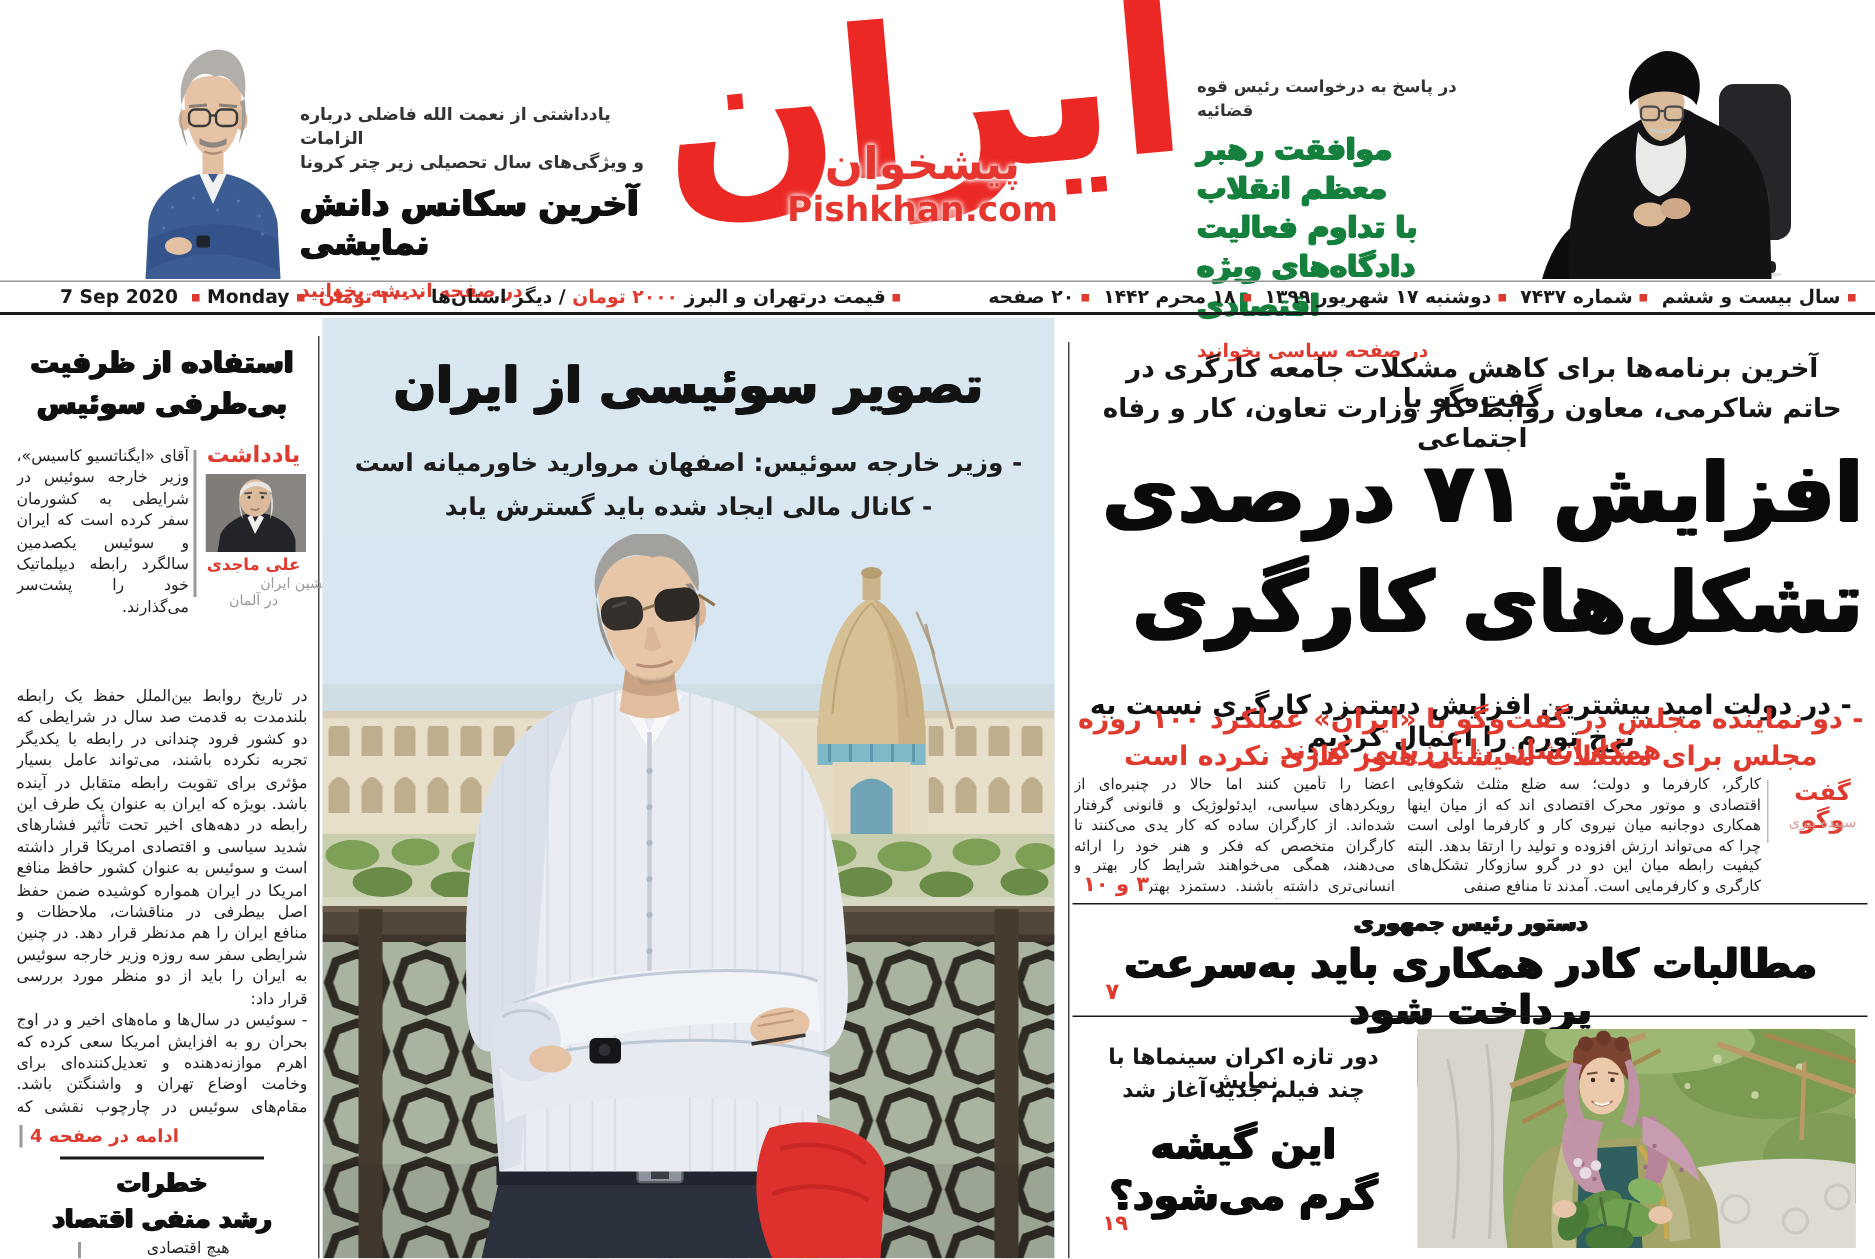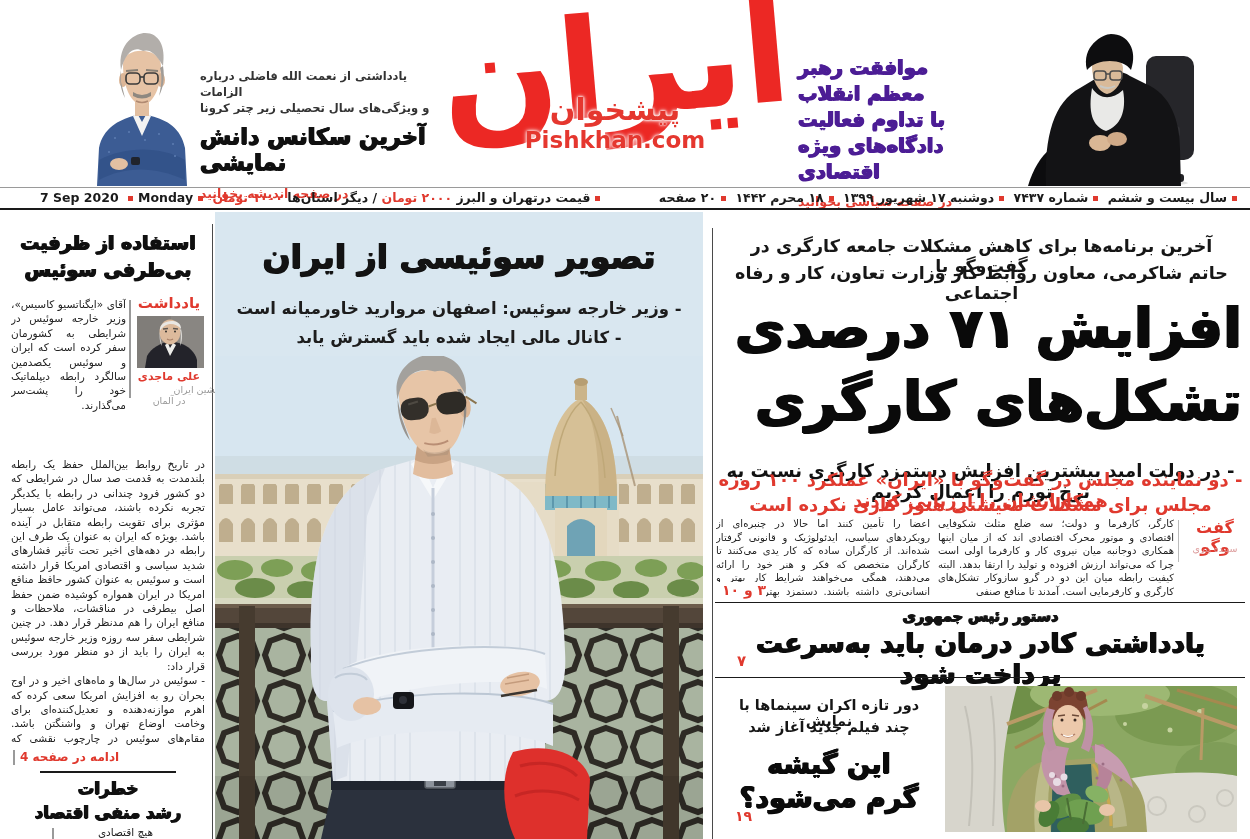--- a/index.html
+++ b/index.html
@@ -70,21 +70,22 @@
 
   <div class="abs" style="left:430px; top:0; width:370px; height:206px; overflow:visible;">
     <div class="abs fa" style="left:0; top:-22px; width:370px; text-align:center; font-size:138px; font-weight:bold; color:#ec2824; transform:rotate(-5deg); line-height:1.3;">ایران</div>
     <div class="abs fa" style="left:85px; top:92px; width:200px; text-align:center;">
       <div style="font-size:30px; font-weight:bold; color:#e5372f; text-shadow:0 0 3px #fff, 0 0 5px #fff, 0 0 2px #fff;">پیشخوان</div>
       <div style="font-size:23px; font-weight:bold; color:#e5372f; text-shadow:0 0 3px #fff, 0 0 5px #fff; direction:ltr;">Pishkhan.com</div>
     </div>
   </div>
 
   <div class="abs fa" style="left:798px; top:50px; width:190px; text-align:left;">
-    <div class="huge" style="font-size:19.5px; line-height:26px; margin-top:5px; color:#4c1d95;">
+    <div class="kicker-sm" style="font-size:11px;">در پاسخ به درخواست رئیس قوه قضائیه</div>
+    <div class="huge" style="font-size:19.5px; line-height:26px; margin-top:5px; color:#15803d;">
       <div>موافقت رهبر معظم انقلاب</div>
       <div>با تداوم فعالیت</div>
       <div>دادگاه‌های ویژه اقتصادی</div>
     </div>
     <div class="ref-red" style="margin-top:9px;">در صفحه سیاسی بخوانید</div>
   </div>
 
   <div class="abs" style="left:988px; top:28px; width:252px; height:158px;">
     <svg width="252" height="158" viewBox="0 0 252 158">
       <rect width="252" height="158" fill="#ffffff"></rect>
@@ -351,21 +352,21 @@
   <div class="abs fa" style="left:1185px; top:543px; width:60px; text-align:center; font-size:9.5px; color:#dc9a9a;">سپیده پیری</div>
   <div class="abs" style="left:1178px; top:520px; width:1px; height:42px; background:#bbb;"></div>
 
   <div class="abs fa jtext" style="left:938px; top:517px; width:236px; height:82px; font-size:10px; line-height:13.6px; overflow:hidden;">کارگر، کارفرما و دولت؛ سه ضلع مثلث شکوفایی اقتصادی و موتور محرک اقتصادی اند که از میان اینها همکاری دوجانبه میان نیروی کار و کارفرما اولی است چرا که می‌تواند ارزش افزوده و تولید را ارتقا بدهد. البته کیفیت رابطه میان این دو در گرو سازوکار تشکل‌های کارگری و کارفرمایی است. آمدند تا منافع صنفی</div>
   <div class="abs fa jtext" style="left:716px; top:517px; width:214px; height:82px; font-size:10px; line-height:13.6px; overflow:hidden;">اعضا را تأمین کنند اما حالا در چنبره‌ای از رویکردهای سیاسی، ایدئولوژیک و قانونی گرفتار شده‌اند. از کارگران ساده که کار یدی می‌کنند تا کارگران متخصص که فکر و هنر خود را ارائه می‌دهند، همگی می‌خواهند شرایط کار بهتر و انسانی‌تری داشته باشند. دستمزد بهتر و بیشتری دریافت کنند که با آن بتوانند رفاه بیشتری برای خود و خانواده‌شان تأمین کنند.</div>
   <div class="abs fa red bold" style="left:716px; top:582px; font-size:14px; background:#fff; padding-left:6px;">۳ و ۱۰</div>
 
   <div class="abs blackline" style="left:715px; top:602px; width:530px; height:1.2px;"></div>
 
   <div class="abs fa c huge" style="left:716px; top:608px; width:529px; font-size:14.5px; color:#141414;">دستور رئیس جمهوری</div>
-  <div class="abs fa c huge" style="left:716px; top:627px; width:529px; font-size:26.5px; color:#0d0d0d;">یادداشتی کادر درمان باید به‌سرعت پرداخت شود</div>
+  <div class="abs fa c huge" style="left:716px; top:627px; width:529px; font-size:26.5px; color:#0d0d0d;">مطالبات کادر همکاری باید به‌سرعت پرداخت شود</div>
   <div class="abs fa red bold" style="left:737px; top:652px; font-size:15px;">۷</div>
 
   <div class="abs blackline" style="left:715px; top:677px; width:530px; height:1.2px;"></div>
 
   <div class="abs fa c bold" style="left:718px; top:697px; width:222px; font-size:14.5px; color:#161616;">دور تازه اکران سینماها با نمایش</div>
   <div class="abs fa c bold" style="left:718px; top:719px; width:222px; font-size:14.5px; color:#161616;">چند فیلم جدید آغاز شد</div>
   <div class="abs fa c huge" style="left:718px; top:748px; width:222px; font-size:27px; color:#0b0b0b;">این گیشه</div>
   <div class="abs fa c huge" style="left:718px; top:782px; width:222px; font-size:27px; color:#0b0b0b;">گرم می‌شود؟</div>
   <div class="abs fa red bold" style="left:735px; top:808px; font-size:14px;">۱۹</div>
 

